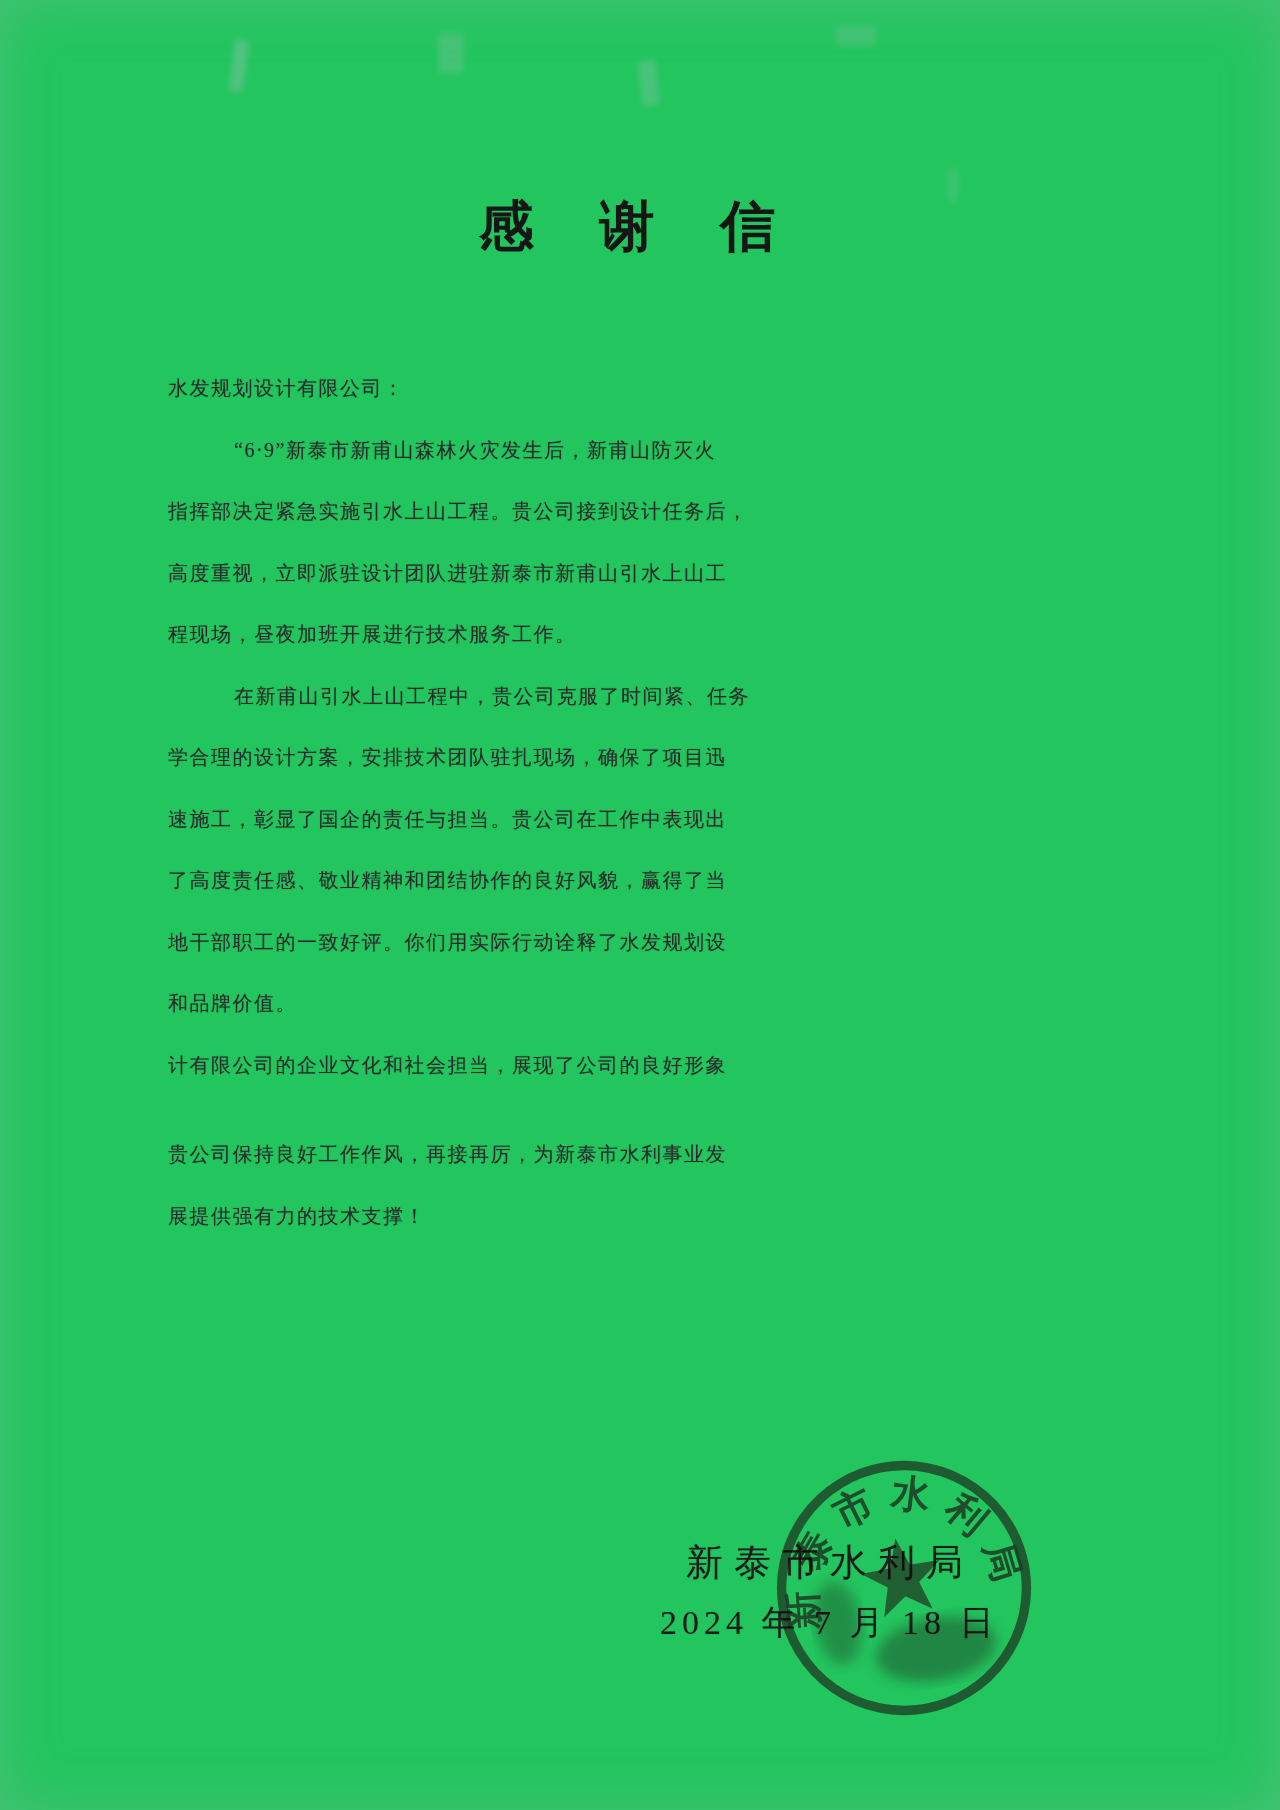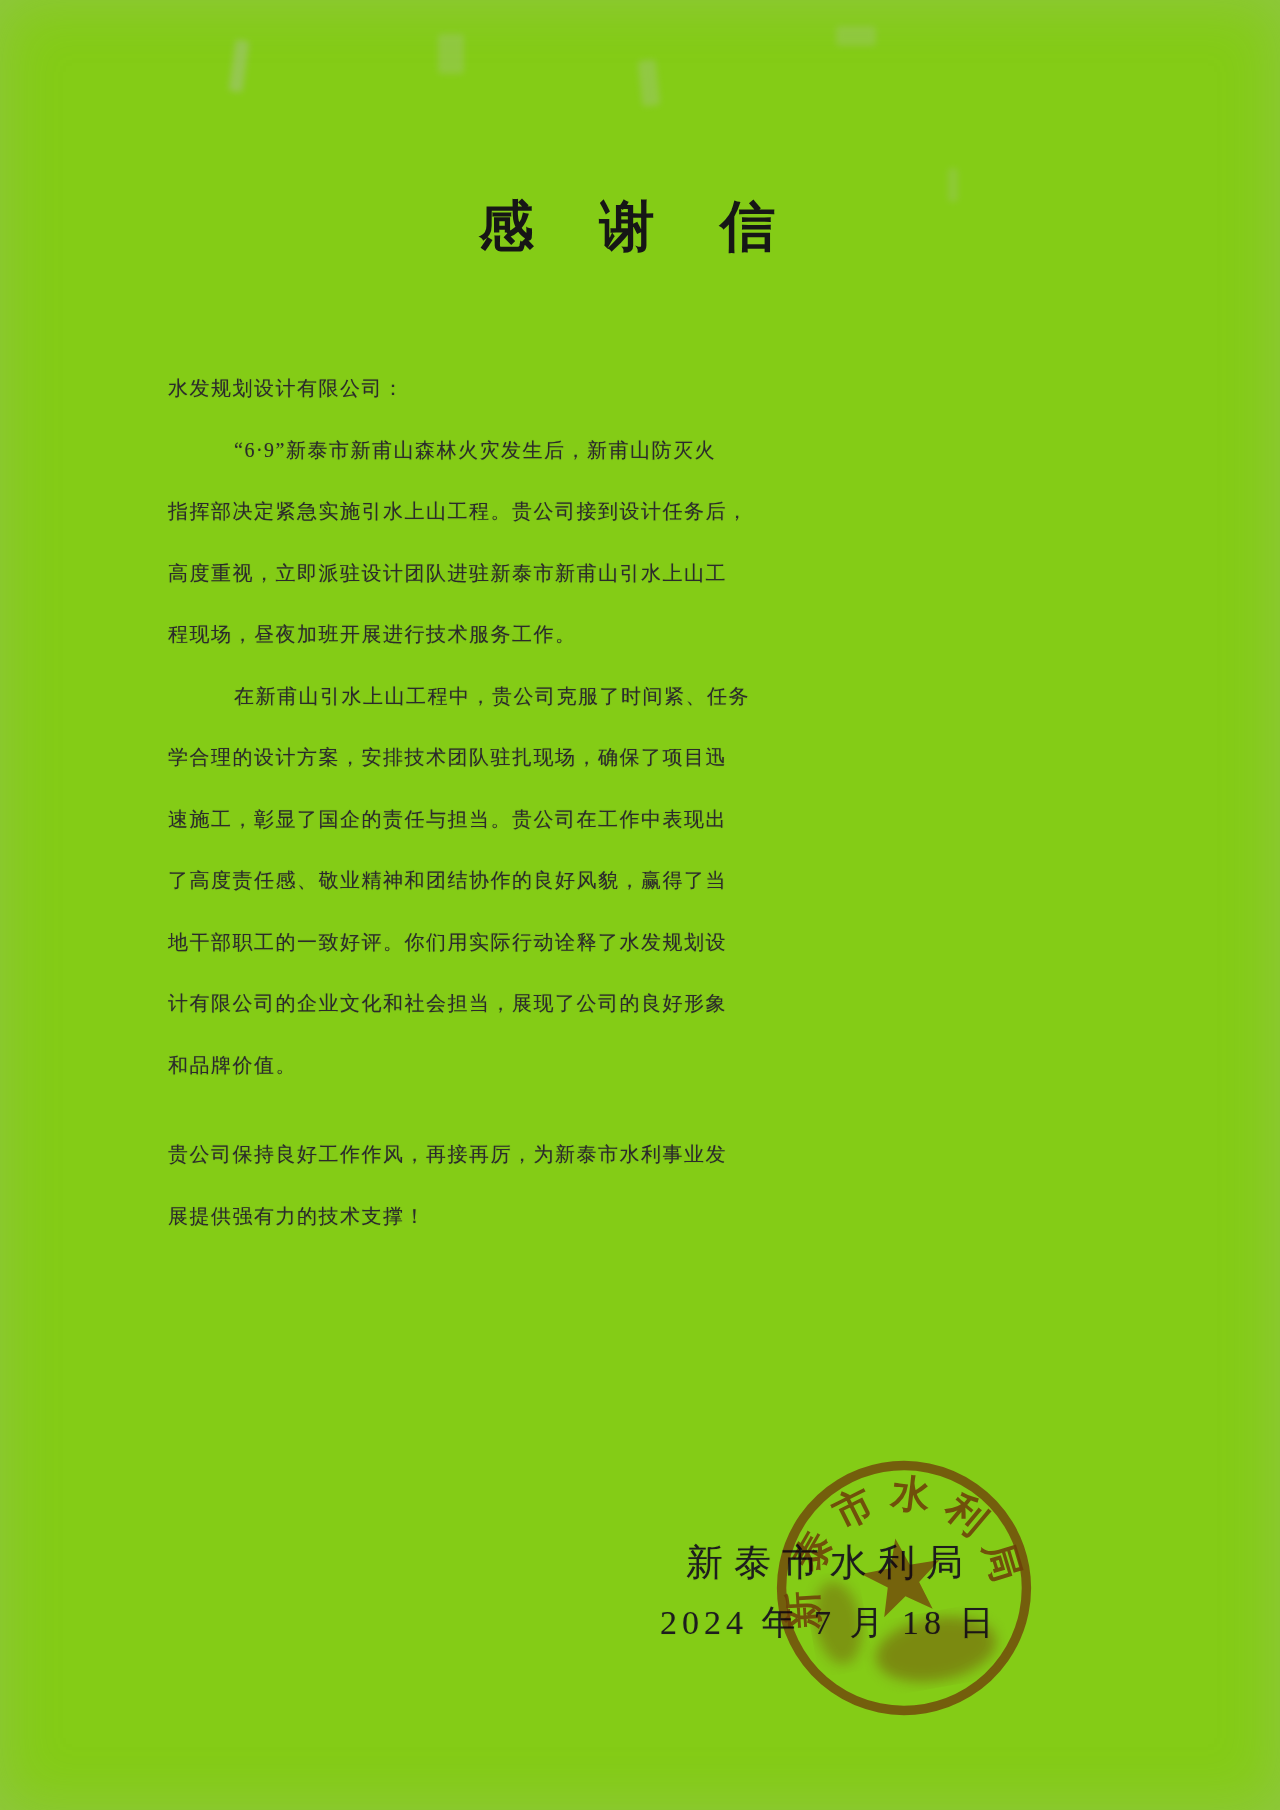--- a/index.html
+++ b/index.html
@@ -4,21 +4,21 @@
 <style>
   html,body{margin:0;padding:0;}
   body{
     width:1280px;height:1810px;
     background:#eef0f2;
     font-family:"Liberation Serif","DejaVu Serif",serif;
   }
   .page{
     position:relative;
     width:1280px;height:1810px;
-    background:#84cc16;
+    background:#22c55e;
     overflow:hidden;
     box-shadow:inset 0 0 60px rgba(175,182,192,.28);
   }
   
   .artifact{
     position:absolute;
     background:#b9bfc9;
     opacity:.32;
     filter:blur(3px);
     border-radius:4px;
@@ -105,22 +105,22 @@
       <span class="line">高度重视，立即派驻设计团队进驻新泰市新甫山引水上山工</span>
       <span class="line">程现场，昼夜加班开展进行技术服务工作。</span>
     </div>
 
     <div>
       <span class="line indent">在新甫山引水上山工程中，贵公司克服了时间紧、任务</span>
       <span class="line">学合理的设计方案，安排技术团队驻扎现场，确保了项目迅</span>
       <span class="line">速施工，彰显了国企的责任与担当。贵公司在工作中表现出</span>
       <span class="line">了高度责任感、敬业精神和团结协作的良好风貌，赢得了当</span>
       <span class="line">地干部职工的一致好评。你们用实际行动诠释了水发规划设</span>
+      <span class="line">和品牌价值。</span>
       <span class="line">计有限公司的企业文化和社会担当，展现了公司的良好形象</span>
-      <span class="line">和品牌价值。</span>
     </div>
 
     <div class="para-gap">
       <span class="line">贵公司保持良好工作作风，再接再厉，为新泰市水利事业发</span>
       <span class="line">展提供强有力的技术支撑！</span>
     </div>
   </div>
 
   <div class="signature">新泰市水利局</div>
   <div class="date">2024 年 7 月 18 日</div>

